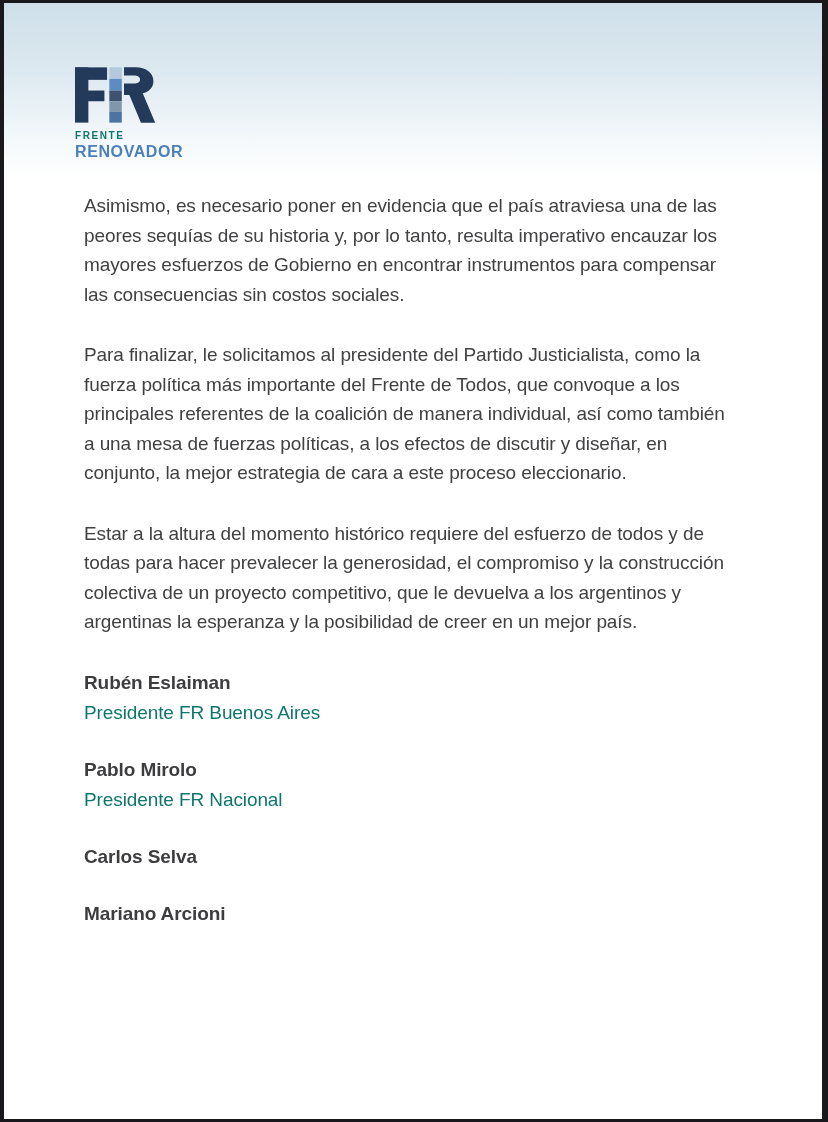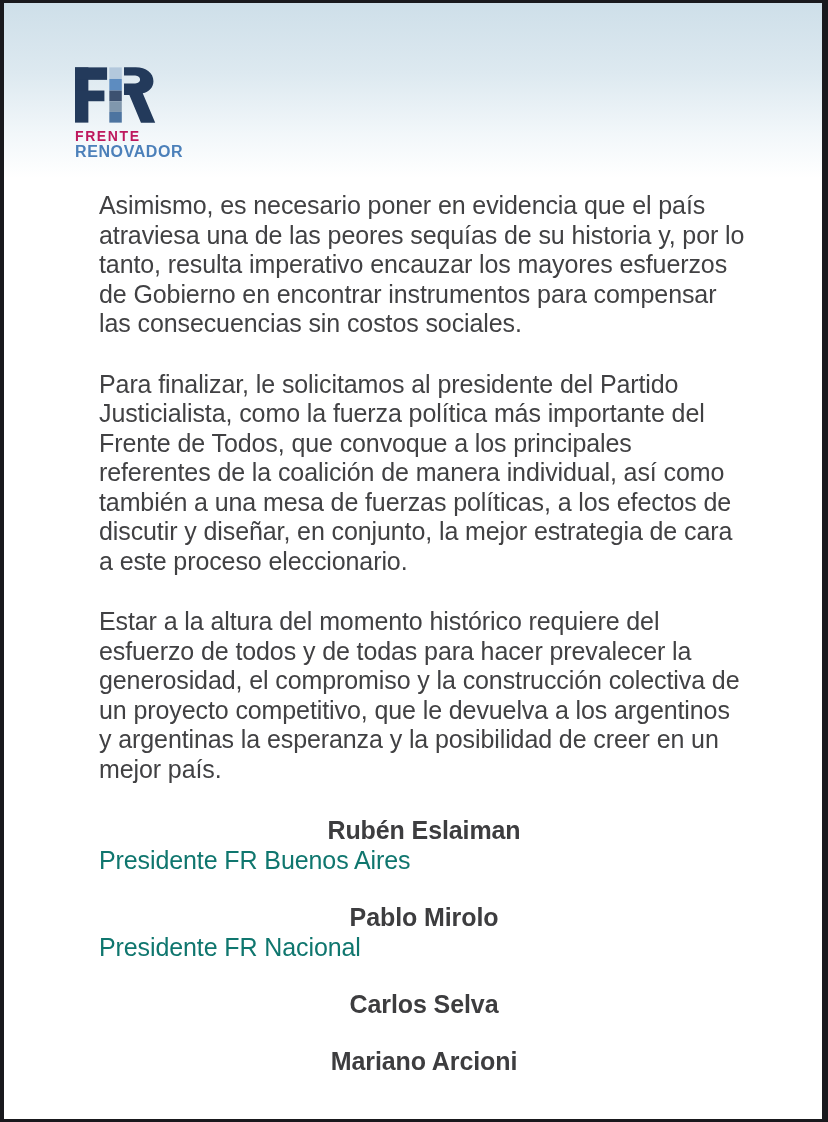--- a/index.html
+++ b/index.html
@@ -39,56 +39,55 @@
     left: 71px;
     width: 110px;
   }
   .logo-mark {
     display: block;
     width: 82px;
     height: 56px;
   }
   .logo-line1 {
     margin-top: 6px;
-    font-size: 14px;
+    font-size: 10px;
     font-weight: bold;
     letter-spacing: 1.6px;
-    color: #be185d;
+    color: #0f766e;
     line-height: 14px;
   }
   .logo-line2 {
     margin-top: 2px;
     font-size: 16px;
     font-weight: bold;
     letter-spacing: 0.6px;
     color: #4c80ba;
     line-height: 14px;
   }
   
   .letter {
     position: absolute;
     top: 188px;
-    left: 95px;
+    left: 80px;
     width: 650px;
     color: #414143;
-    font-size: 25px;
+    font-size: 19px;
     letter-spacing: -0.1px;
   }
   .letter p {
     margin: 0 0 31px 0;
     line-height: 29.5px;
   }
   .sig-block {
     margin: 0 0 27px 0;
   }
   .sig-name {
     font-weight: bold;
     color: #3d3d3f;
     line-height: 30px;
-    text-align: center;
   }
   .sig-title {
     color: #0f766e;
     line-height: 30px;
   }
 </style>
 </head>
 <body>
 
 <div class="frame">

